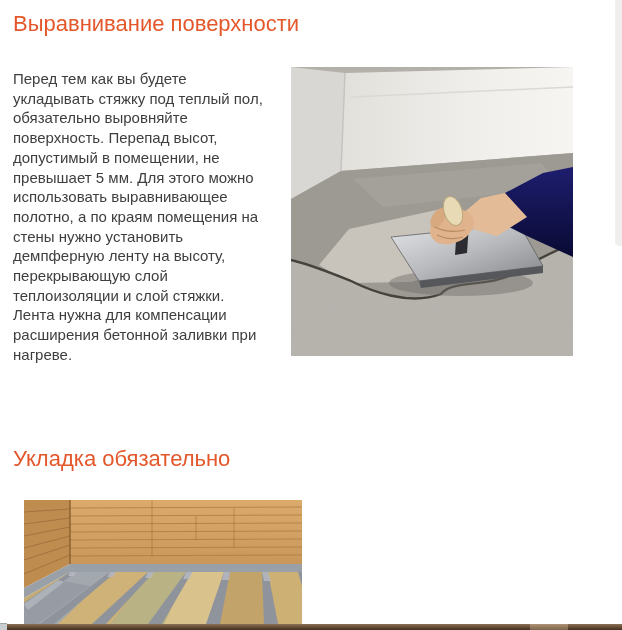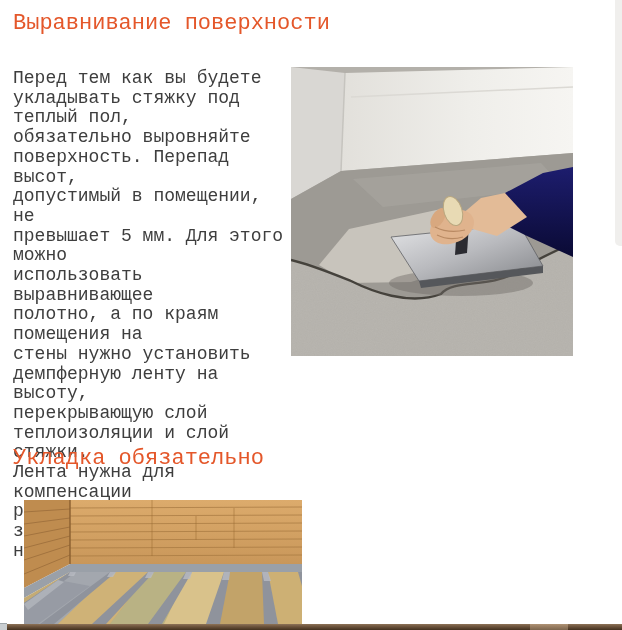--- a/index.html
+++ b/index.html
@@ -5,31 +5,31 @@
   :root{
     --heading-color:#e4572a;
     --text-color:#3e3e3e;
     --strip-color:#f0efed;
   }
   html,body{margin:0;padding:0;}
   body{
     width:622px;height:630px;overflow:hidden;background:#ffffff;
     font-family:"Liberation Sans", sans-serif;position:relative;
   }
-  .page{position:absolute;inset:0;background:#fff;font-family:Liberation Mono, monospace;}
+  .page{position:absolute;inset:0;background:#fff;}
   .h-orange{
     position:absolute;left:13px;margin:0;
     color:var(--heading-color);font-size:22px;font-weight:400;line-height:26px;
     white-space:nowrap;
   }
   #heading-1{top:11px;}
   #heading-2{top:446px;}
   .para{
     position:absolute;color:var(--text-color);
-    font-size:18px;line-height:19.7px;white-space:pre-line;margin:0;
+    font-size:15px;line-height:19.7px;white-space:pre-line;margin:0;
   }
   #para-1{left:13px;top:69px;width:276px;}
   #para-2{left:13px;top:374px;width:580px;line-height:21px;}
   #para-3{left:318px;top:486px;width:300px;line-height:20.6px;}
   .photo{position:absolute;overflow:hidden;}
   #photo-screed{left:291px;top:67px;width:282px;height:289px;}
   #photo-insulation{left:24px;top:500px;width:278px;height:124px;}
   .photo svg{display:block;width:100%;height:100%;}
   .right-strip{
     position:absolute;right:0;top:0;width:7px;height:246px;

